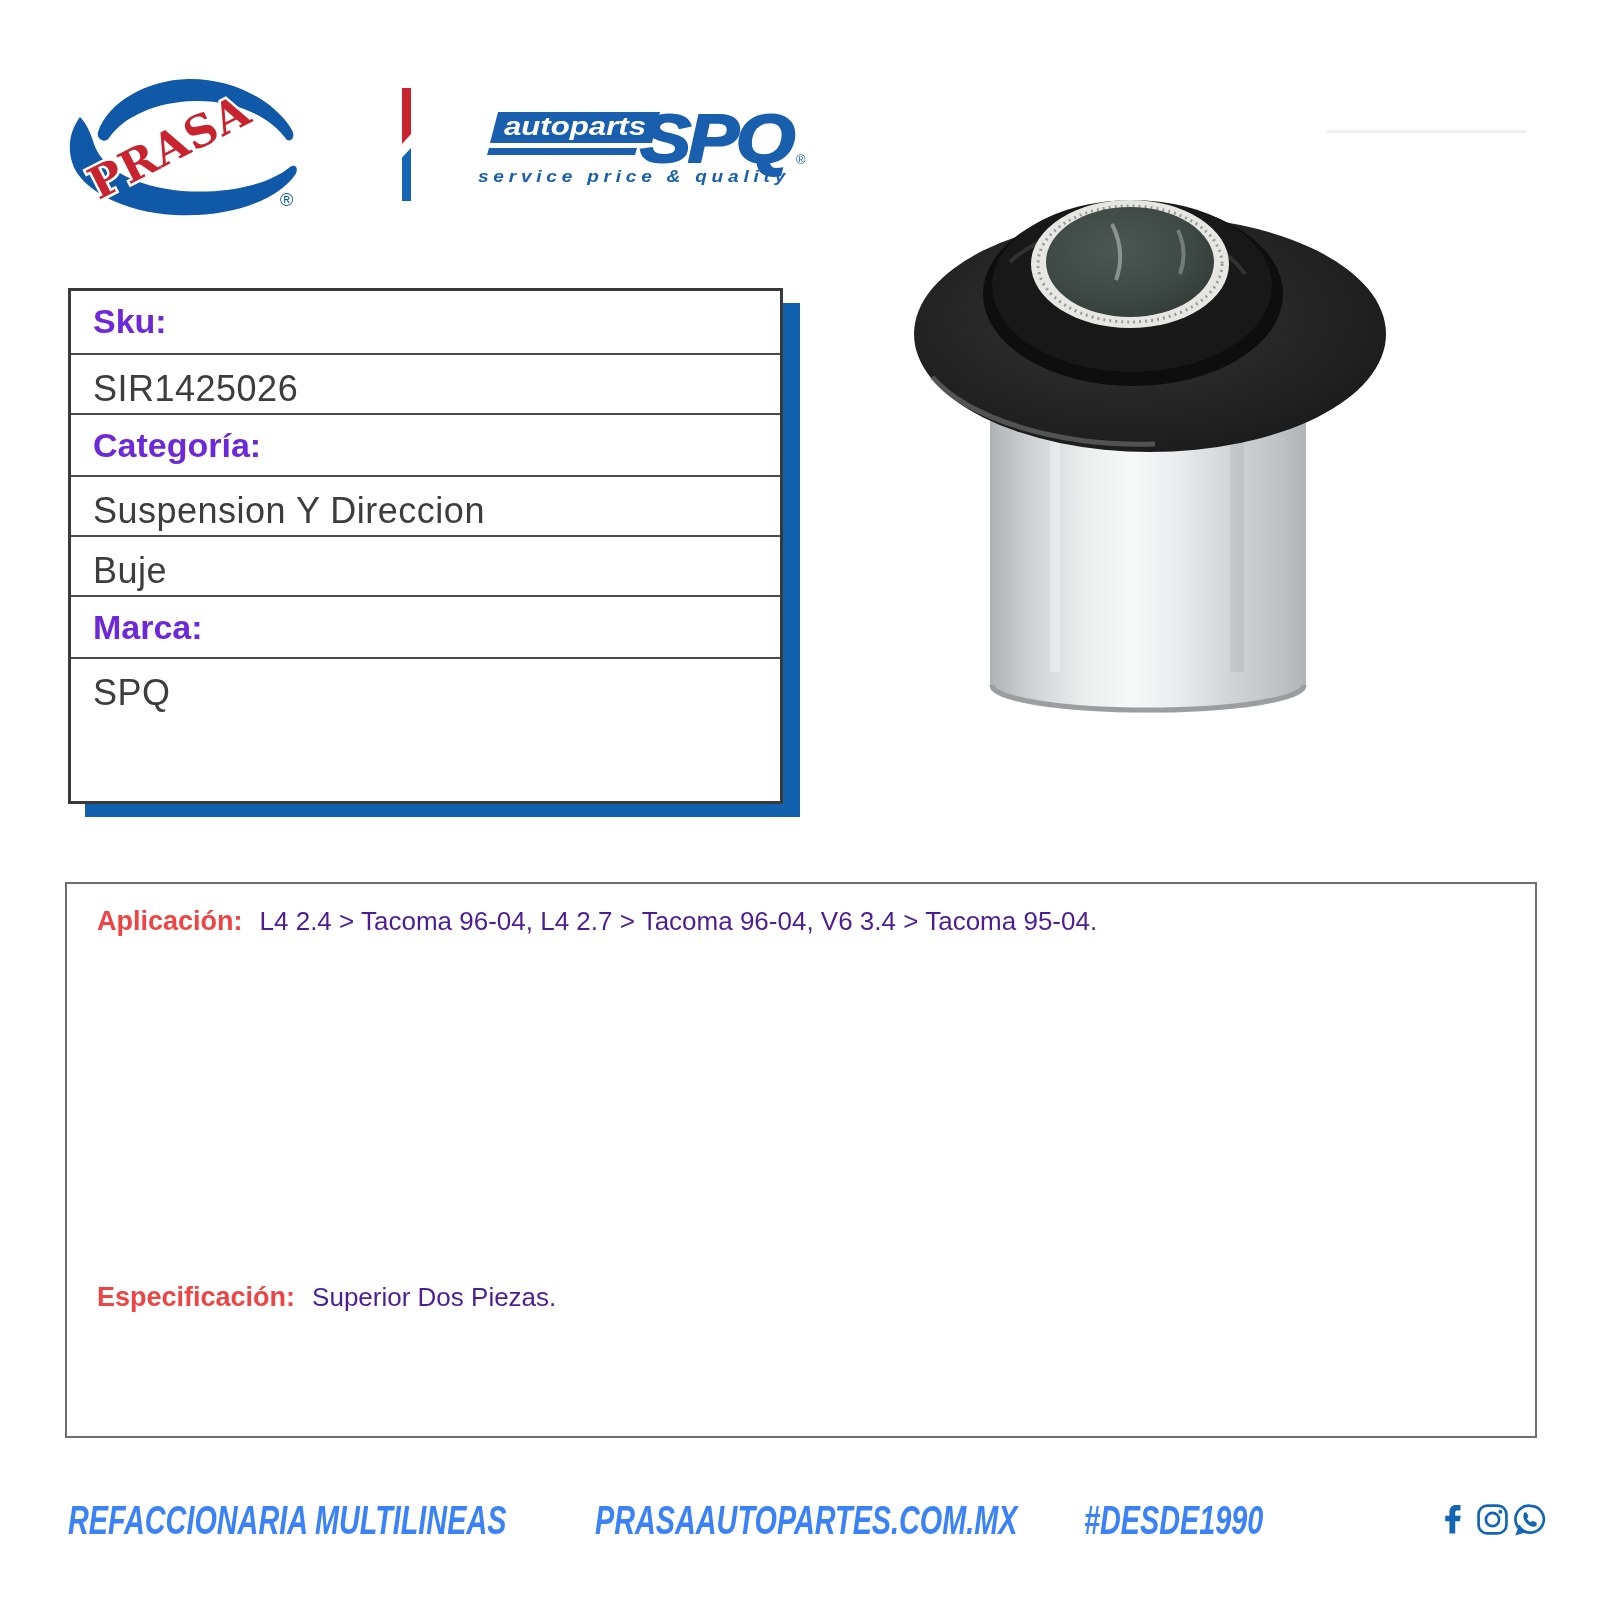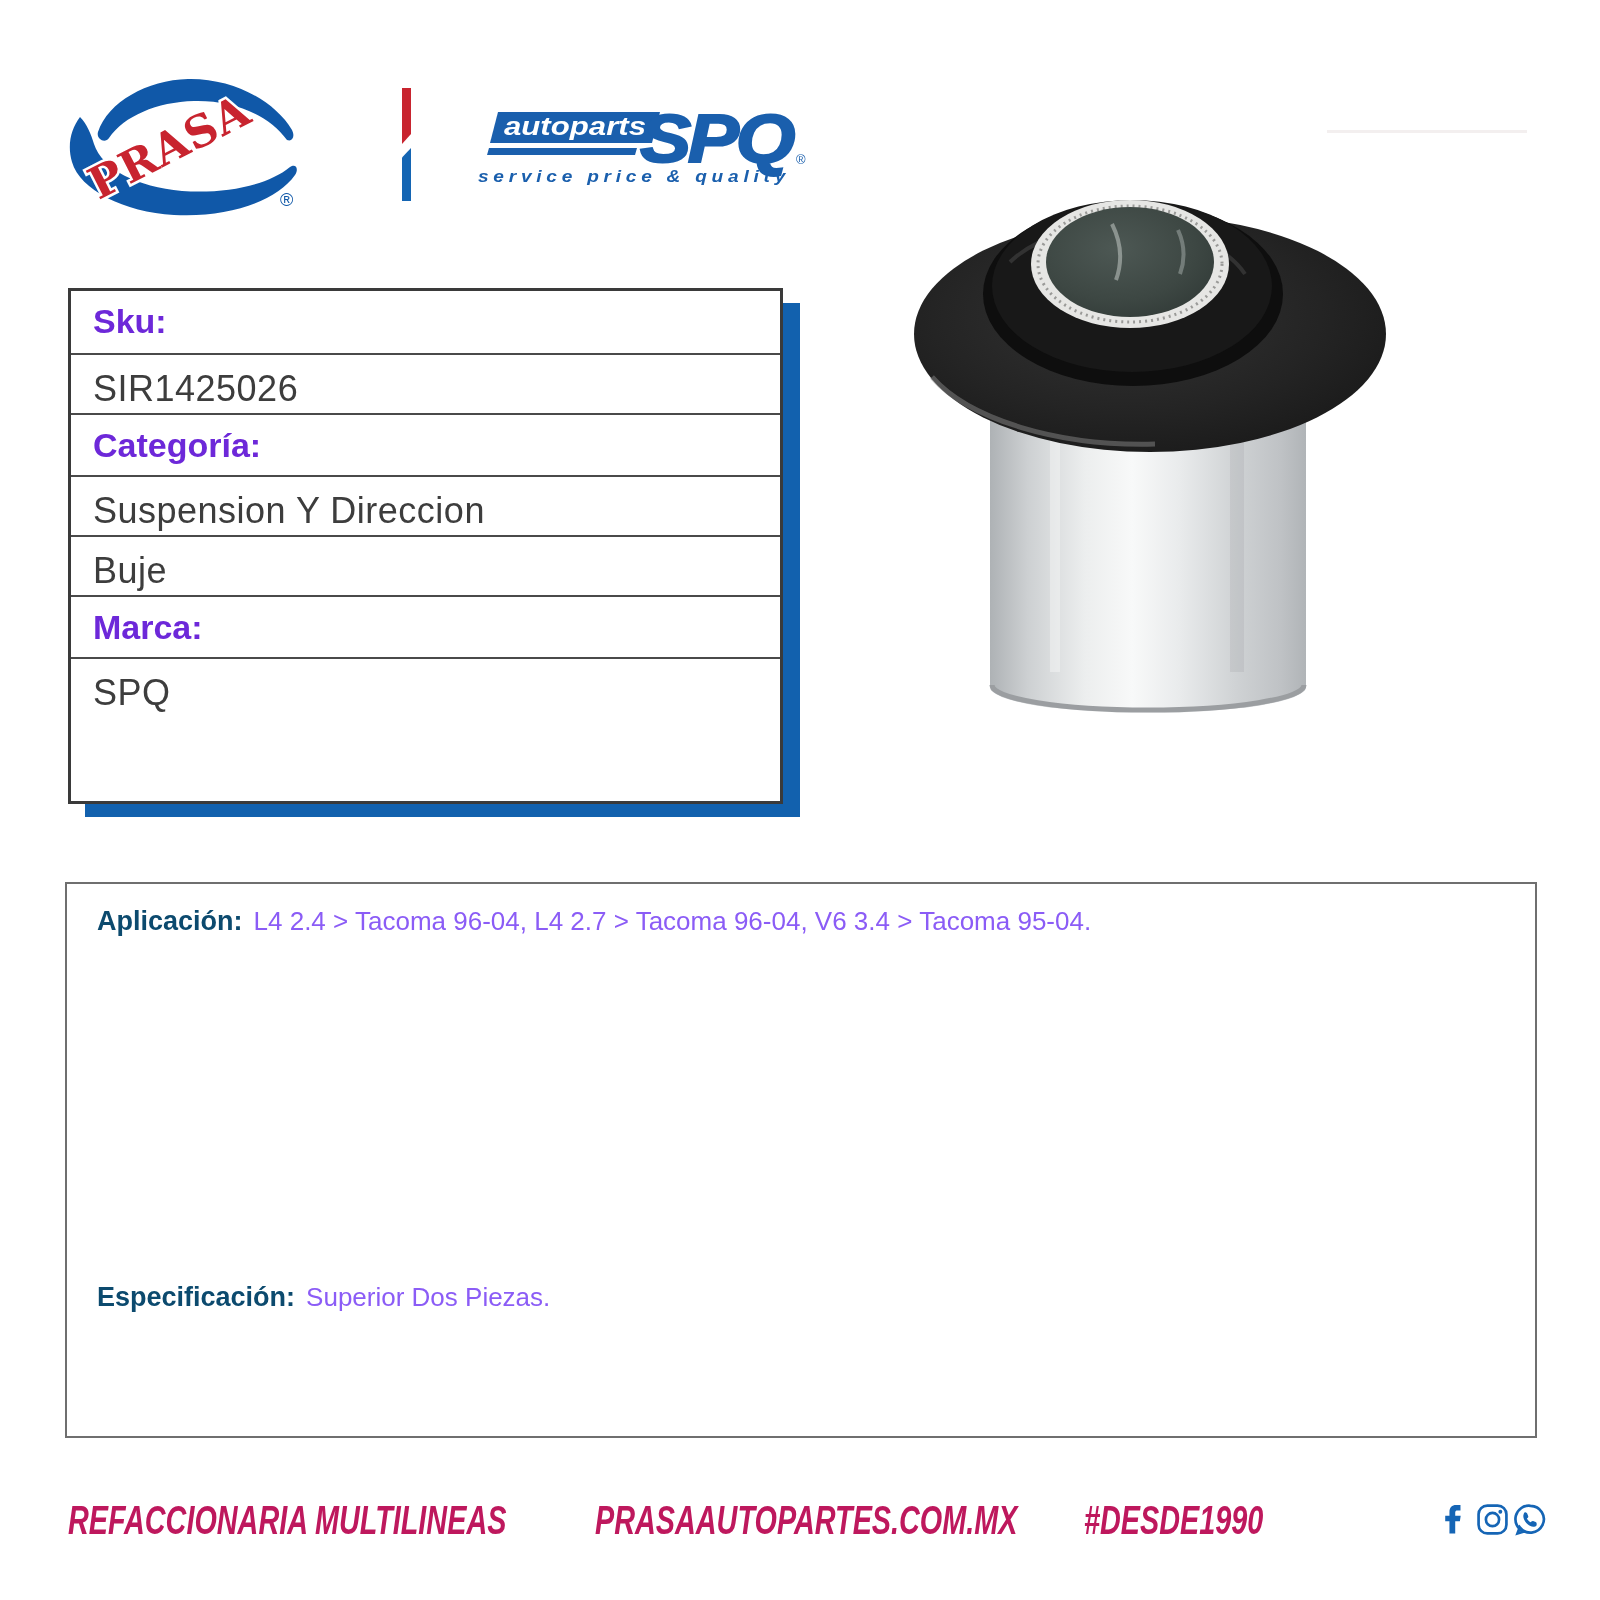--- a/index.html
+++ b/index.html
@@ -20,26 +20,26 @@
   .product-table{position:absolute;left:0;top:0;width:715px;height:516px;background:#ffffff;border:3px solid #3a3a3a;box-sizing:border-box;}
   .trow{box-sizing:border-box;border-top:2px solid #4a4a4a;overflow:hidden;}
   .trow:first-child{border-top:none;}
   .trow.lbl{height:62px;padding:11px 0 0 22px;font-size:34px;font-weight:bold;color:#6d28d9;}
   .trow.val{height:60px;padding:13px 0 0 22px;font-size:36px;color:#3d3d3d;letter-spacing:.5px;}
   
   .product-photo{position:absolute;left:900px;top:182px;width:500px;height:560px;}
   
   .app-box{position:absolute;left:65px;top:882px;width:1472px;height:556px;border:2px solid #6f6f6f;background:#ffffff;box-sizing:border-box;}
   .detail-line{position:absolute;left:30px;font-size:27px;color:#1c1c1c;white-space:nowrap;}
-  .detail-line .dlabel{font-weight:bold;color:#0c4a6e;}
-  .detail-line .dvalue{font-size:26px;color:#8b5cf6;margin-left:11px;}
+  .detail-line .dlabel{font-weight:bold;color:#ef4444;}
+  .detail-line .dvalue{font-size:26px;color:#4c1d95;margin-left:17px;}
   .line-app{top:22px;}
   .line-spec{top:398px;}
   
-  .footer-text{position:absolute;color:#be185d;font-weight:bold;font-style:italic;font-size:40px;white-space:nowrap;}
+  .footer-text{position:absolute;color:#3b82f6;font-weight:bold;font-style:italic;font-size:40px;white-space:nowrap;}
   .footer-text>span{display:inline-block;transform:scaleX(.72);transform-origin:left center;}
   .ft-left{left:68px;top:1498px;}
   .ft-center{left:595px;top:1498px;text-align:center;}
   .ft-tag{left:1084px;top:1498px;font-style:italic;}
   .social-icons{position:absolute;left:1438px;top:1502px;display:flex;gap:5px;}
   .social-icons svg{display:block;}
 </style>
 </head>
 <body>
 

